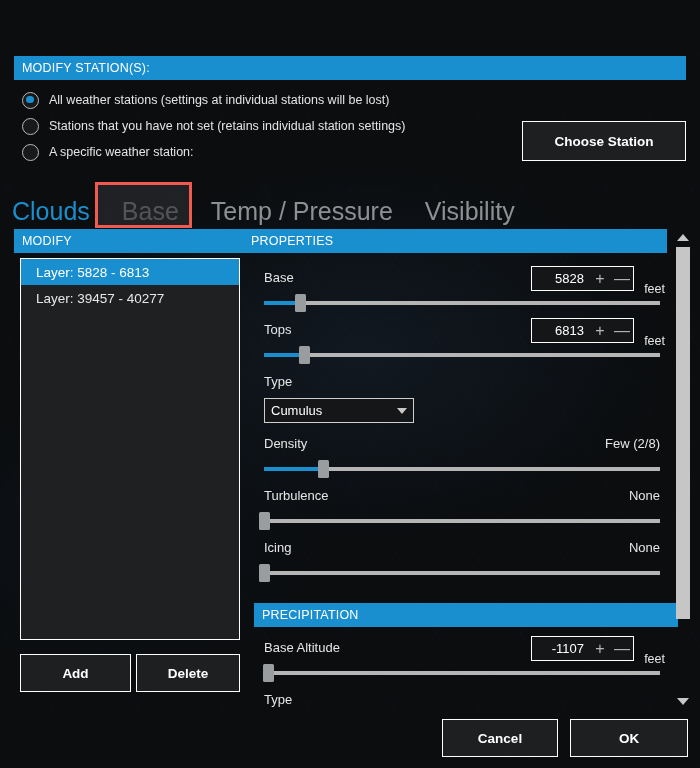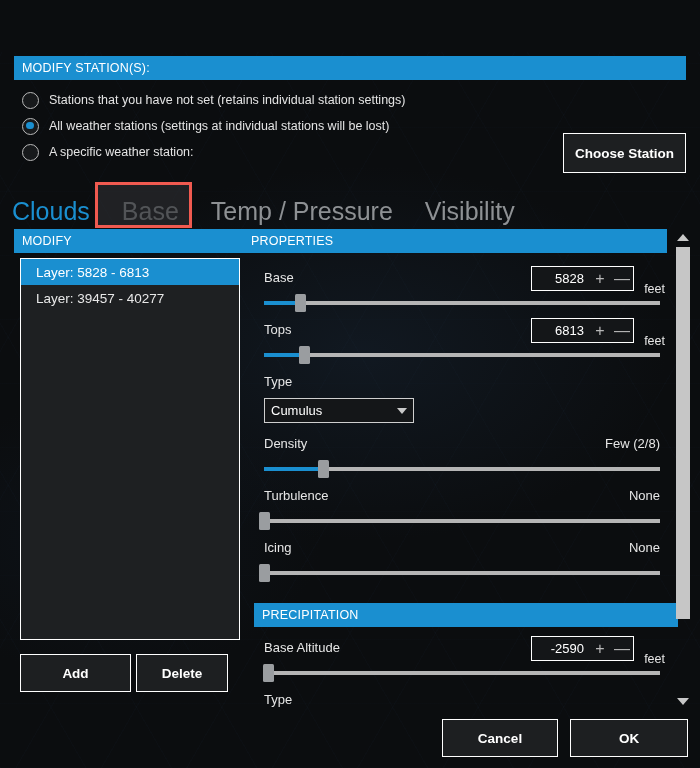--- a/index.html
+++ b/index.html
@@ -122,23 +122,22 @@
     display: flex;
     align-items: center;
     justify-content: center;
     cursor: pointer;
     box-sizing: border-box;
   }
   .choose-station {
     position: absolute;
     right: 14px;
     top: 121px;
-    width: 123px;
+    width: 164px;
     height: 40px;
-    margin-top: 12px;
   }
   
   .tabs {
     position: absolute;
     left: 12px;
     top: 186px;
     display: flex;
     align-items: flex-end;
     gap: 32px;
     height: 38px;
@@ -191,21 +190,21 @@
   }
   .layer-item.sel { background: #1a8fd0; color: #ffffff; }
   .add-btn {
     position: absolute;
     left: 20px; top: 654px;
     width: 111px; height: 38px;
   }
   .del-btn {
     position: absolute;
     left: 136px; top: 654px;
-    width: 92px; height: 38px;
+    width: 104px; height: 38px;
   }
   
   .props-head {
     position: absolute;
     left: 243px;
     top: 229px;
     width: 416px;
   }
   .props-body {
     position: absolute;
@@ -384,26 +383,26 @@
 
   <div class="texture"></div>
 
 
   <div class="section-bar modify-bar">
     <span>MODIFY STATION(S):</span>
   </div>
 
   <div class="radios">
     <div class="radio-row">
+      <span class="radio on"></span>
+      <span class="radio-label">All weather stations (settings at individual stations will be lost)</span>
+    </div>
+    <div class="radio-row">
       <span class="radio"></span>
       <span class="radio-label">Stations that you have not set (retains individual station settings)</span>
-    </div>
-    <div class="radio-row">
-      <span class="radio on"></span>
-      <span class="radio-label">All weather stations (settings at individual stations will be lost)</span>
     </div>
     <div class="radio-row">
       <span class="radio"></span>
       <span class="radio-label">A specific weather station:</span>
     </div>
   </div>
 
   <div class="btn choose-station">
     <span>Choose Station</span>
   </div>
@@ -504,21 +503,21 @@
       <div class="thumb" id="thumb-icing" style="left: 0%;"></div>
     </div>
 
     <div class="section-bar precip-bar" style="top:345px;">
       <span>PRECIPITATION</span>
     </div>
 
     <div class="prow" style="top:382px;">
       <span class="plabel">Base Altitude</span>
       <div class="spinner">
-        <span class="spin-val">-2590</span>
+        <span class="spin-val">-1107</span>
         <span class="spin-plus">+</span>
         <span class="spin-minus">—</span>
       </div>
       <span class="unit">feet</span>
     </div>
     <div class="slider" style="top:408px;">
       <div class="track"></div>
       <div class="fill" id="fill-precip" style="width: 1%;"></div>
       <div class="thumb" id="thumb-precip" style="left: 1%;"></div>
     </div>

